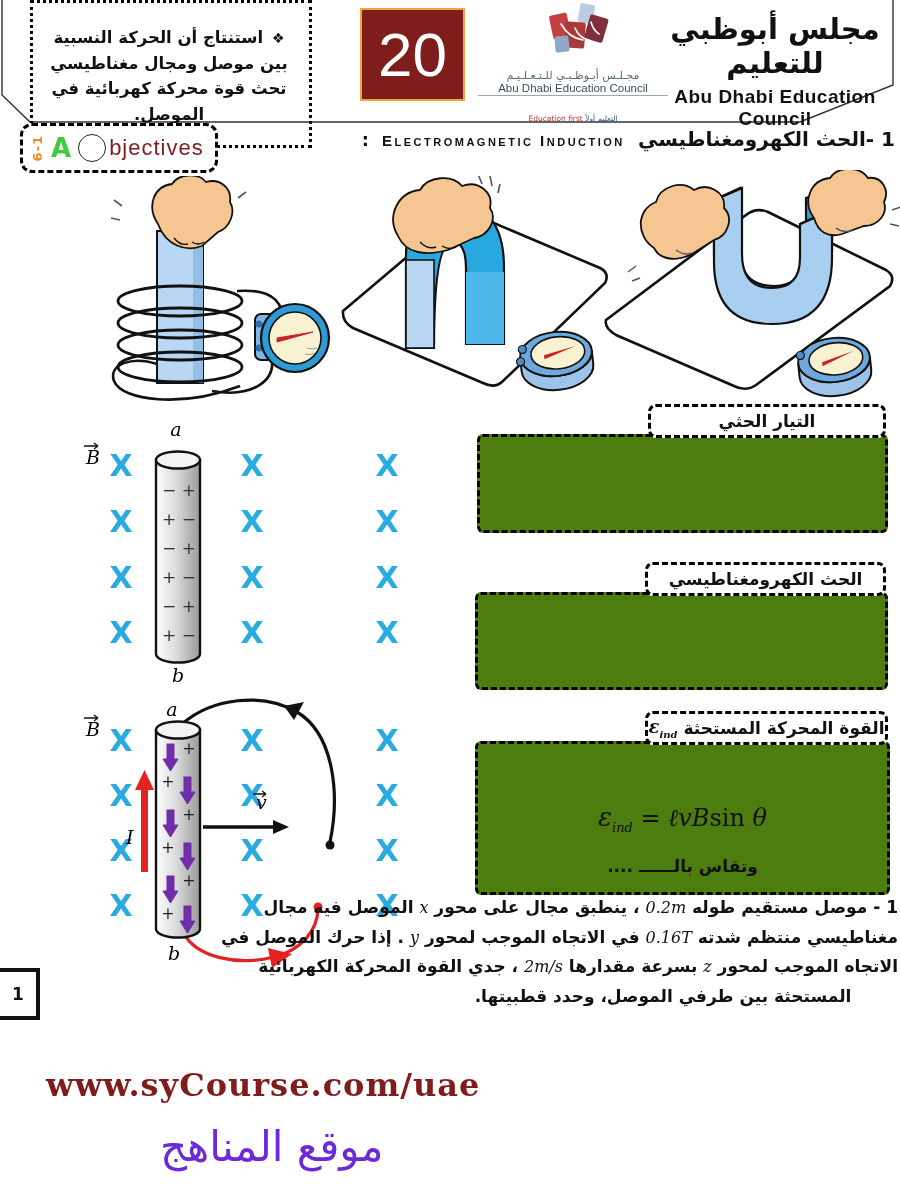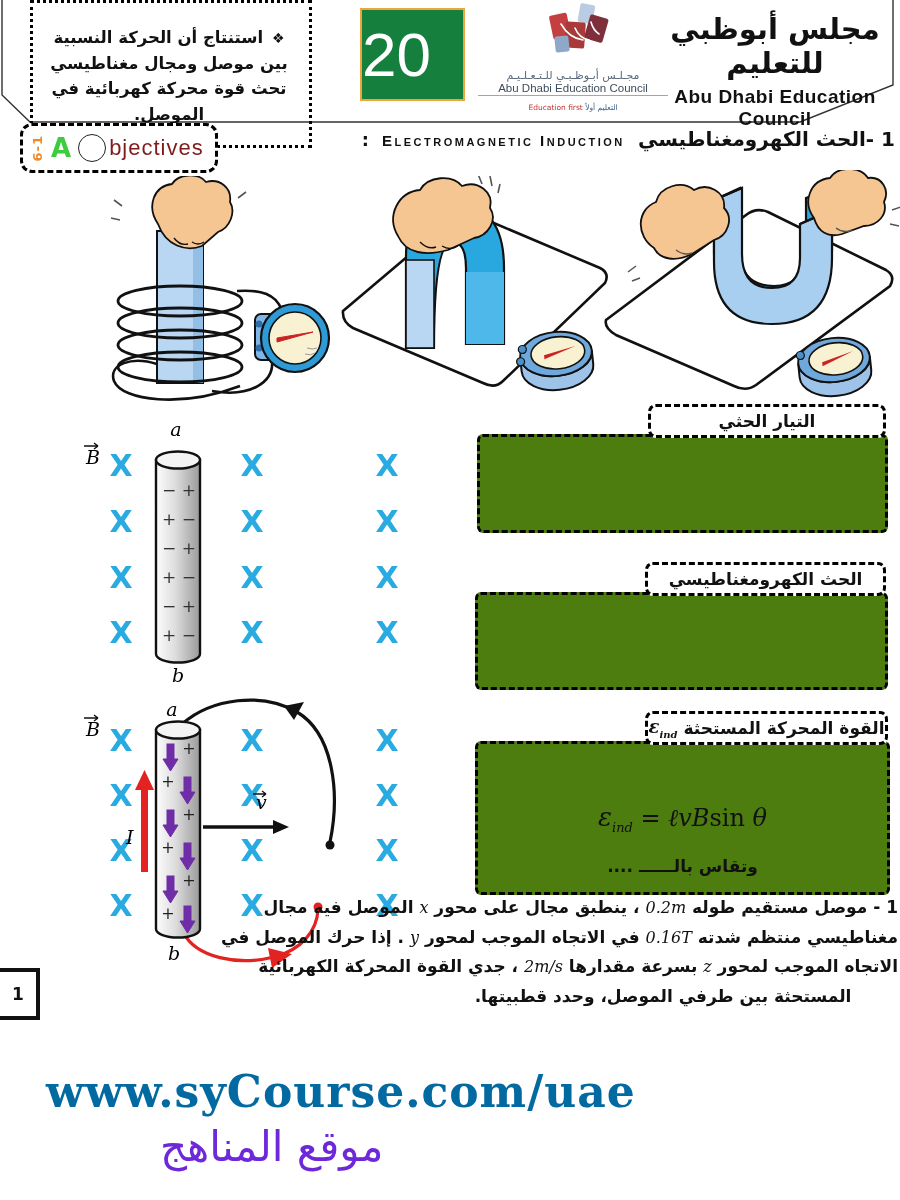--- a/index.html
+++ b/index.html
@@ -22,31 +22,31 @@
                   border-radius:12px;background:#fff;box-sizing:border-box;
                   display:flex;align-items:center;gap:7px;padding:2px 8px;z-index:5;}
   #obj-code{writing-mode:vertical-rl;transform:rotate(180deg);color:#F08A24;
             font-weight:bold;font-size:13px;letter-spacing:1px;line-height:1;}
   #obj-grade{color:#3ECC3E;font-weight:bold;font-size:26px;line-height:1;}
   #obj-oring{width:26px;height:26px;border:1.6px solid #222;border-radius:50%;flex:0 0 auto;}
   #obj-rest{font-size:22px;font-weight:300;letter-spacing:1px;color:#7f1d1d;
             font-family:"Liberation Sans",sans-serif;margin-left:-4px;}
 
   
-  #lesson-box{left:360px;top:8px;width:105px;height:93px;background:#15803d;
+  #lesson-box{left:360px;top:8px;width:105px;height:93px;background:#7f1d1d;
               border:2px solid #EFA43E;box-sizing:border-box;color:#fff;
-              display:flex;align-items:center;justify-content:flex-start;
+              display:flex;align-items:center;justify-content:center;
               font-size:62px;font-weight:500;font-family:"Liberation Sans",sans-serif;}
 
   
   #logo-block{left:478px;top:2px;width:190px;text-align:center;}
   #logo-ar{font-size:11px;color:#5a6a7a;letter-spacing:2px;margin-top:1px;}
   #logo-en{font-size:11.5px;color:#3d4c5c;border-bottom:1px solid #9aa8b6;
            padding-bottom:1px;font-family:"Liberation Sans",sans-serif;}
-  #logo-tag{font-size:7.5px;margin-top:7px;}
+  #logo-tag{font-size:7.5px;margin-top:18px;}
   #logo-tag .t-en{color:#c23434;}
   #logo-tag .t-ar{color:#3a5d8a;}
 
   
   #council{left:655px;top:12px;width:240px;text-align:center;}
   #council-ar{font-size:29px;font-weight:bold;}
   #council-en{font-size:19px;font-weight:bold;margin-top:6px;
               font-family:"Liberation Sans",sans-serif;letter-spacing:0.5px;}
 
   
@@ -91,21 +91,21 @@
   #problem .pline{white-space:nowrap;}
   #problem .pline:last-child{text-align:center;}
 
   
   #page-num{left:0;top:968px;width:40px;height:52px;border:4px solid #111;border-left:none;
             box-sizing:border-box;display:flex;align-items:center;justify-content:center;
             font-weight:bold;font-size:17px;}
 
   
   #footer-url{left:46px;top:1066px;font-family:"DejaVu Serif",serif;font-weight:bold;
-              font-size:44px;letter-spacing:1px;color:#0369a1;}
+              font-size:32px;letter-spacing:1px;color:#7f1d1d;}
   #footer-site{left:160px;top:1122px;font-size:42px;color:#6d28d9;direction:rtl;}
 </style>
 </head>
 <body>
 
 <div id="page">
 
   <svg id="frame-svg" class="abs" width="900" height="130" viewBox="0 0 900 130">
     <polyline points="2,0 2,95 30,122 800,122 893,85 893,0" fill="none" stroke="#333" stroke-width="1.4"></polyline>
   </svg>

